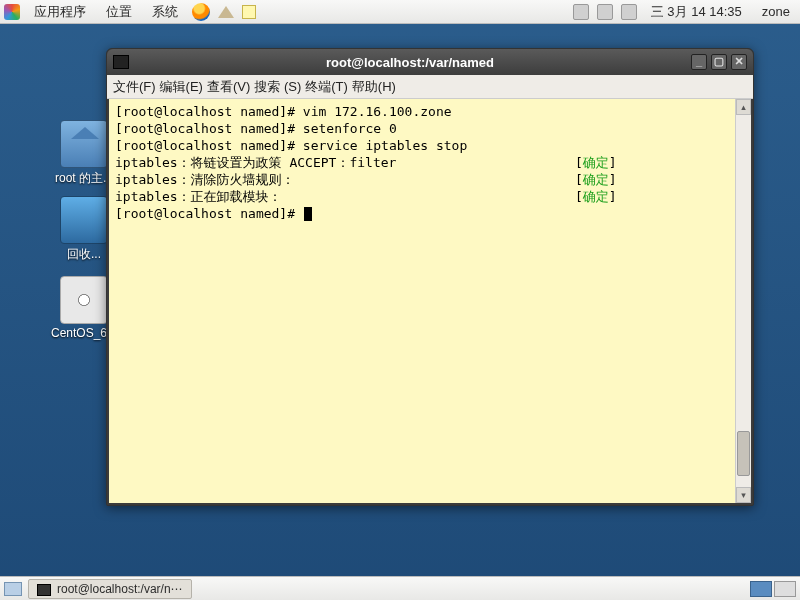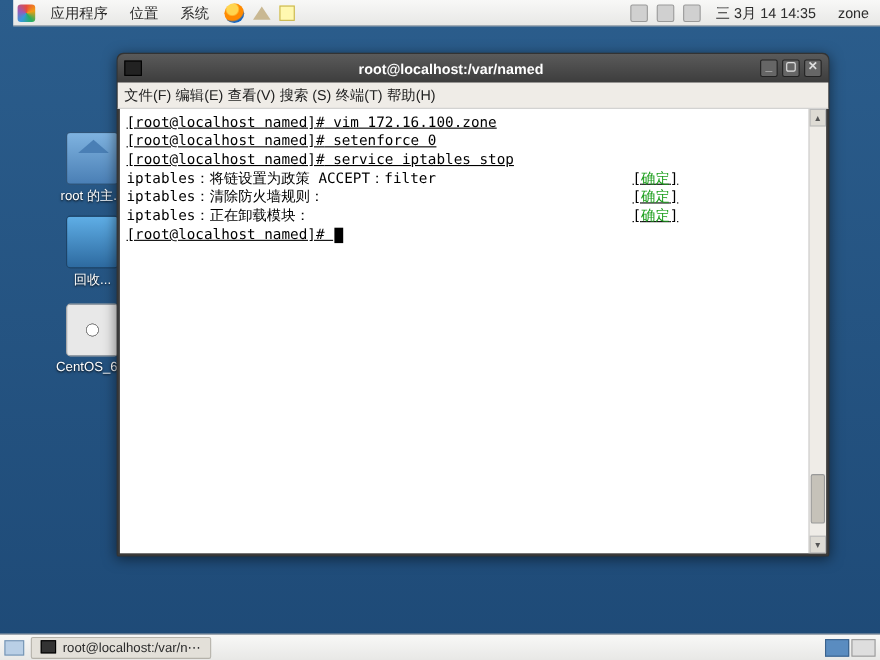--- a/index.html
+++ b/index.html
@@ -9,21 +9,20 @@
       background: linear-gradient(to bottom, #2b5d8c 0%, #1e4a77 100%);
       position: relative; overflow: hidden;
       font-size: 13px;
     }
     
     .top-panel {
       height: 24px; background: linear-gradient(#f8f8f7,#e8e8e6);
       border-bottom: 1px solid #bbb;
       display: flex; align-items: center; padding: 0 4px;
       color: #2c2c2c;
-      margin-left: 12px;
     }
     .panel-left, .panel-right { display: flex; align-items: center; gap: 8px; }
     .panel-right { margin-left: auto; }
     .panel-item { padding: 2px 6px; cursor: default; }
     .app-icon {
       width:16px;height:16px;border-radius:3px;
       background: conic-gradient(#e74c3c,#f39c12,#27ae60,#3498db,#9b59b6,#e74c3c);
     }
     .firefox-icon{width:18px;height:18px;border-radius:50%;
       background: radial-gradient(circle at 40% 30%, #ffd54f 0 30%, #ff8a00 40% 60%, #1565c0 70% 100%);}
@@ -46,36 +45,36 @@
       box-shadow:0 2px 12px rgba(0,0,0,.5);
       display:flex; flex-direction:column;
     }
     .titlebar{height:26px;background:linear-gradient(#5a5a5a,#3d3d3d);
       border-radius:6px 6px 0 0;display:flex;align-items:center;color:#fff;padding:0 6px;font-weight:bold;font-size:13px;}
     .titlebar .title{flex:1;text-align:center;}
     .win-btns{display:flex;gap:4px;}
     .win-btn{width:16px;height:16px;background:#666;border:1px solid #222;border-radius:2px;color:#ddd;font-size:11px;line-height:13px;text-align:center;cursor:pointer;}
     .menubar{height:24px;background:#efece7;border-bottom:1px solid #ccc;display:flex;align-items:center;padding:0 6px;gap:4px;font-size:13px;color:#222;}
     .menubar span{cursor:default;}
-    .term-body{flex:1;background:#ffffff;margin:0 2px 2px;position:relative;overflow:hidden;text-decoration:underline;}
+    .term-body{flex:1;background:#fef9c3;margin:0 2px 2px;position:relative;overflow:hidden;}
     .term-content{font-family:"DejaVu Sans Mono","Courier New",monospace;font-size:13px;line-height:17px;padding:4px 6px;color:#000;white-space:pre;}
     .ok{color:#1a9e1a;}
     .cursor{display:inline-block;width:8px;height:14px;background:#000;vertical-align:text-bottom;margin-left:1px;}
     .scrollbar{position:absolute;right:0;top:0;bottom:0;width:16px;background:#efece7;border-left:1px solid #ccc;}
     .sb-btn{height:16px;background:#dedbd4;border:1px solid #bbb;font-size:9px;text-align:center;line-height:14px;color:#555;}
     .sb-track{position:absolute;top:16px;bottom:16px;left:0;right:0;}
     .sb-thumb{position:absolute;left:1px;right:1px;top:85%;height:12%;background:#c6c2b9;border:1px solid #999;border-radius:2px;}
     
     .bottom-panel{
       position:absolute;bottom:0;left:0;right:0;height:24px;
       background:linear-gradient(#f8f8f7,#e8e8e6);border-top:1px solid #bbb;
       display:flex;align-items:center;padding:0 4px;gap:6px;color:#2c2c2c;
     }
     .show-desk{width:18px;height:14px;background:#b9cfe6;border:1px solid #7594b3;}
-    .task-btn{background:#e3e0d9;border:1px solid #b5b2aa;padding:2px 8px;border-radius:2px;display:flex;align-items:flex-start;gap:6px;font-size:12px;max-width:180px;}
+    .task-btn{background:#e3e0d9;border:1px solid #b5b2aa;padding:2px 8px;border-radius:2px;display:flex;align-items:flex-end;gap:6px;font-size:12px;max-width:180px;}
     .task-ico{width:14px;height:12px;background:#333;border:1px solid #000;}
     .workspace{margin-left:auto;display:flex;gap:2px;}
     .ws{width:22px;height:16px;background:#dedede;border:1px solid #999;}
     .ws.active{background:#5a8cc0;border-color:#3a628c;}
   </style>
 </head>
 <body>
 
 <div class="top-panel">
   <div class="panel-left">

